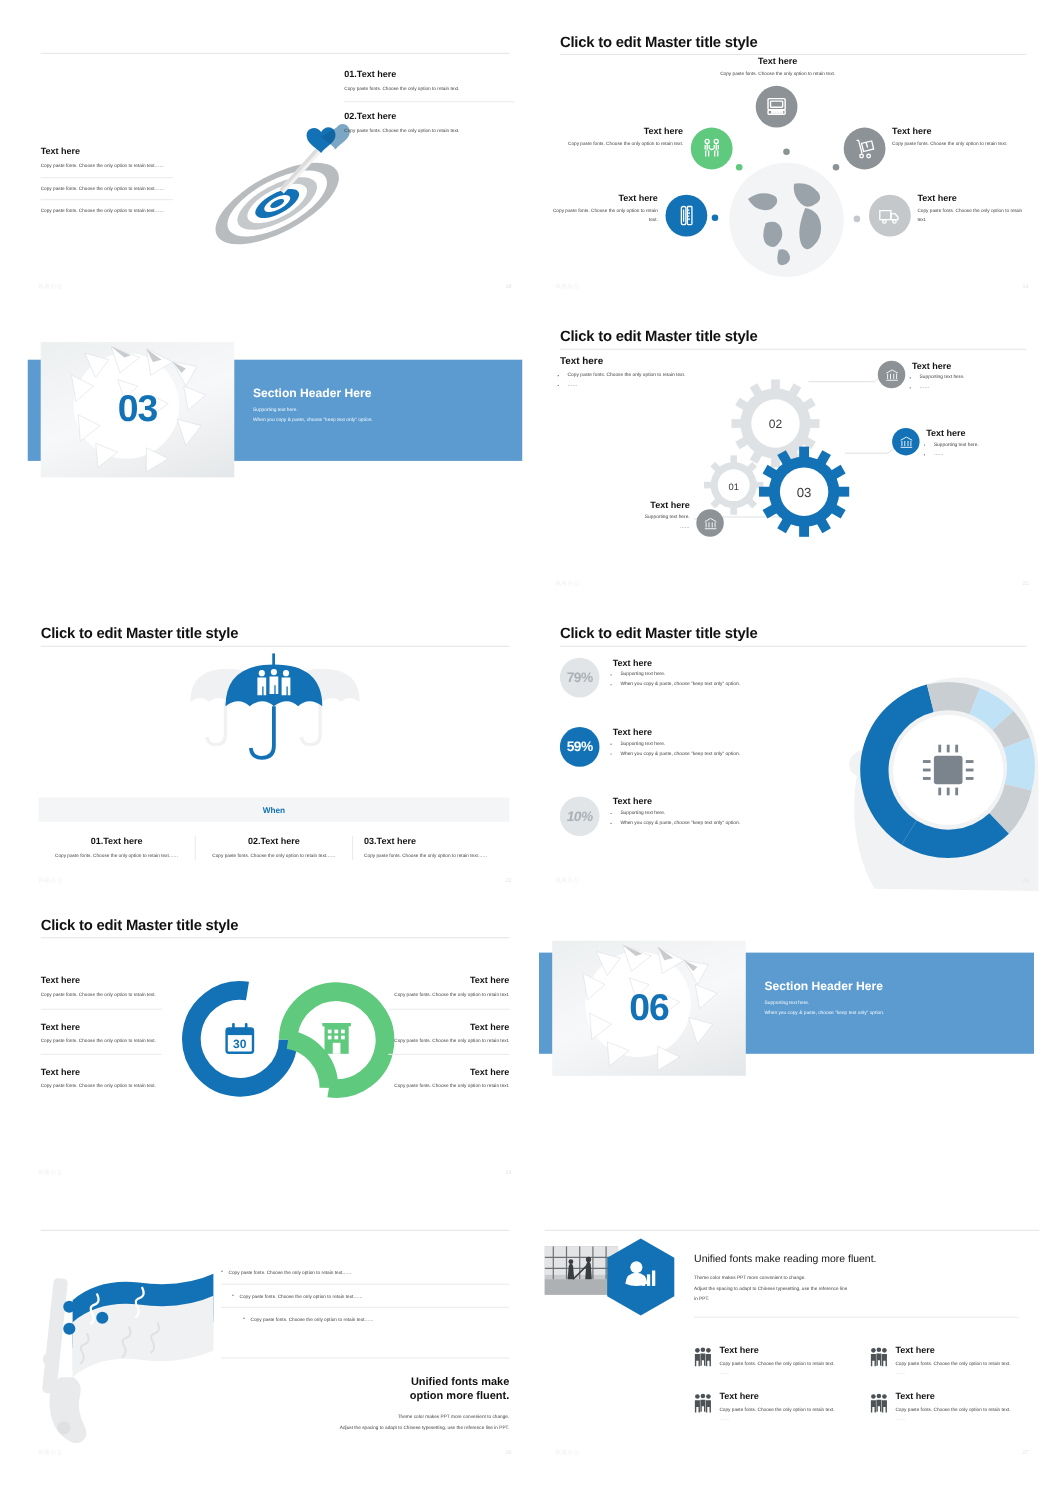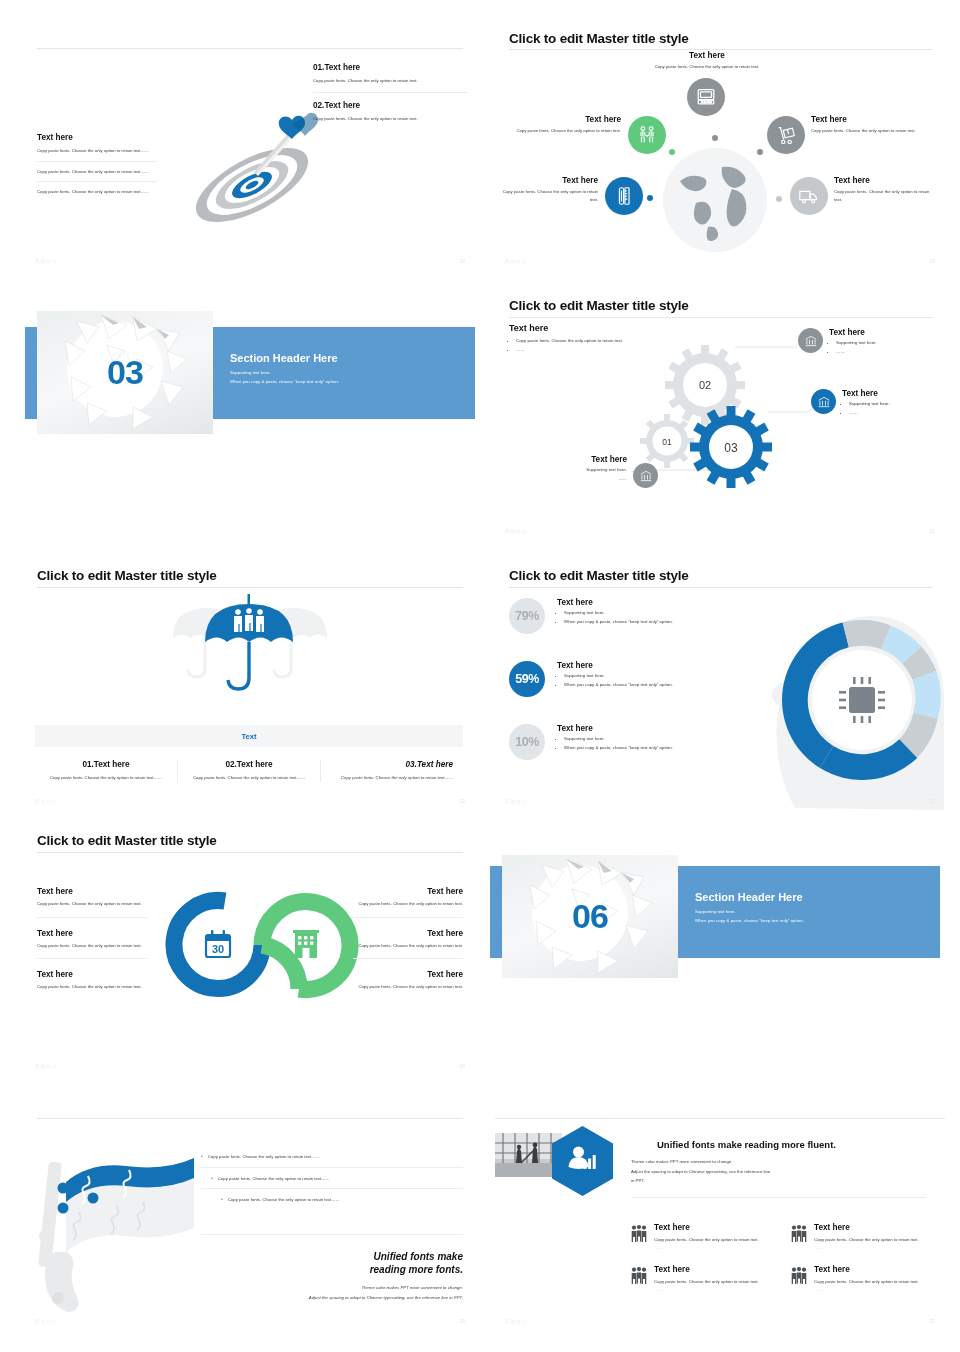--- a/index.html
+++ b/index.html
@@ -357,35 +357,35 @@
         <circle cx="83" cy="22" r="2.8"></circle>
           <circle cx="94" cy="21" r="2.8"></circle>
           <circle cx="105" cy="22" r="2.8"></circle>
         <path d="M79 26 h8 v16 h-2.4 v-8 h-1.2 v8 H79 Z"></path>
         <path d="M90 25 h8 v16 h-2.4 v-8 h-1.2 v8 H90 Z"></path>
         <path d="M101 26 h8 v16 h-2.4 v-8 h-1.2 v8 H101 Z"></path>
       </g>
     </svg>
 
     <div style="position:absolute;left:10px;top:165px;width:428px;height:22px;background:#f4f5f6;display:flex;align-items:center;justify-content:center;">
-      <span class="blue" style="font-size:7.5px;font-weight:bold;">Text</span>
+      <span class="blue" style="font-size:7.5px;font-weight:bold;">When</span>
     </div>
 
     <div style="position:absolute;left:10px;top:200px;width:428px;display:flex;">
       <div style="flex:1;text-align:center;padding:0 10px;">
         <div class="h-sub">01.Text here</div>
         <div class="p-xs" style="margin-top:5px;">Copy paste fonts. Choose the only option to retain text……</div>
       </div>
       <div style="width:1px;background:#ececec;"></div>
       <div style="flex:1;text-align:center;padding:0 10px;">
         <div class="h-sub">02.Text here</div>
         <div class="p-xs" style="margin-top:5px;">Copy paste fonts. Choose the only option to retain text……</div>
       </div>
       <div style="width:1px;background:#ececec;"></div>
-      <div style="flex:1;text-align:right;padding:0 10px;font-style:italic;">
+      <div style="flex:1;text-align:left;padding:0 10px;">
         <div class="h-sub">03.Text here</div>
         <div class="p-xs" style="margin-top:5px;">Copy paste fonts. Choose the only option to retain text……</div>
       </div>
     </div>
 
     <div class="ftr-logo">风格办公</div>
     <div class="ftr-num">22</div>
   </div>
 
   <div class="slide" style="left:495px;top:560px;width:450px;height:250px;">
@@ -413,21 +413,21 @@
         <div class="h-sub">Text here</div>
         <ul class="bul">
           <li>Supporting text here.</li>
           <li>When you copy &amp; paste, choose "keep text only" option.</li>
         </ul>
       </div>
     </div>
 
     <div style="position:absolute;left:14px;top:164px;display:flex;gap:12px;">
       <div style="width:36px;height:36px;border-radius:50%;background:#e1e5e8;display:flex;align-items:center;justify-content:center;flex:none;">
-        <span style="font-size:12.5px;font-weight:bold;color:#aab0b5;letter-spacing:-.5px;">10%</span>
+        <span style="font-size:12.5px;font-weight:bold;color:#aab0b5;letter-spacing:-.5px;font-style:italic;">10%</span>
       </div>
       <div style="width:265px;">
         <div class="h-sub">Text here</div>
         <ul class="bul">
           <li>Supporting text here.</li>
           <li>When you copy &amp; paste, choose "keep text only" option.</li>
         </ul>
       </div>
     </div>
 
@@ -595,23 +595,23 @@
         <span class="p-xs">Copy paste fonts. Choose the only option to retain text……</span>
       </div>
       <div class="hr-thin"></div>
       <div style="display:flex;gap:5px;padding:7px 0 6px 20px;">
         <span style="color:#7b848c;font-size:5px;line-height:1.4;">•</span>
         <span class="p-xs">Copy paste fonts. Choose the only option to retain text……</span>
       </div>
       <div class="hr-thin" style="margin-top:24px;"></div>
     </div>
 
-    <div style="position:absolute;left:148px;top:136px;width:290px;text-align:right;font-style:italic;">
+    <div style="position:absolute;left:148px;top:136px;width:290px;text-align:right;">
       <div style="font-size:10px;font-weight:bold;color:#111;">Unified fonts make</div>
-      <div style="font-size:10px;font-weight:bold;color:#111;margin-top:2px;">reading more fonts.</div>
+      <div style="font-size:10px;font-weight:bold;color:#111;margin-top:2px;">option more fluent.</div>
       <div class="p-xs" style="margin-top:9px;">Theme color makes PPT more convenient to change.</div>
       <div class="p-xs" style="margin-top:2px;">Adjust the spacing to adapt to Chinese typesetting, use the reference line in PPT.</div>
     </div>
 
     <div class="ftr-logo">风格办公</div>
     <div class="ftr-num">26</div>
   </div>
 
   <div class="slide" style="left:495px;top:1115px;width:450px;height:215px;">
     <div class="rule" style="position:absolute;left:0px;top:3px;width:450px;"></div>
@@ -640,21 +640,21 @@
       <g fill="#ffffff" transform="translate(32.5,36)">
         <circle cx="-4" cy="-9" r="5.5"></circle>
         <path d="M-14 6 q1-10 10-10 q9 0 10 10 q-10 4 -20 0z"></path>
         <rect x="1" y="1" width="3" height="7"></rect>
         <rect x="5.6" y="-2.5" width="3" height="10.5"></rect>
         <rect x="10.2" y="-6" width="3" height="14"></rect>
       </g>
     </svg>
 
     <div style="position:absolute;left:136px;top:24px;width:295px;">
-      <div style="font-size:9.5px;font-weight:bold;color:#111;margin-left:26px;">Unified fonts make reading more fluent.</div>
+      <div style="font-size:9.5px;font-weight:normal;color:#111;">Unified fonts make reading more fluent.</div>
       <div class="p-xs" style="margin-top:8px;">Theme color makes PPT more convenient to change.</div>
       <div class="p-xs" style="margin-top:2px;">Adjust the spacing to adapt to Chinese typesetting, use the reference line</div>
       <div class="p-xs" style="margin-top:2px;">in PPT.</div>
       <div class="hr-thin" style="margin-top:12px;"></div>
     </div>
 
     <div style="position:absolute;left:136px;top:108px;width:298px;display:flex;flex-wrap:wrap;gap:14px 22px;">
       <div style="width:138px;display:flex;gap:7px;">
         <svg width="16" height="18" viewBox="0 0 16 18" fill="#4d5256" style="flex:none;margin-top:2px;">
           <circle cx="3" cy="2.6" r="2.1"></circle>

